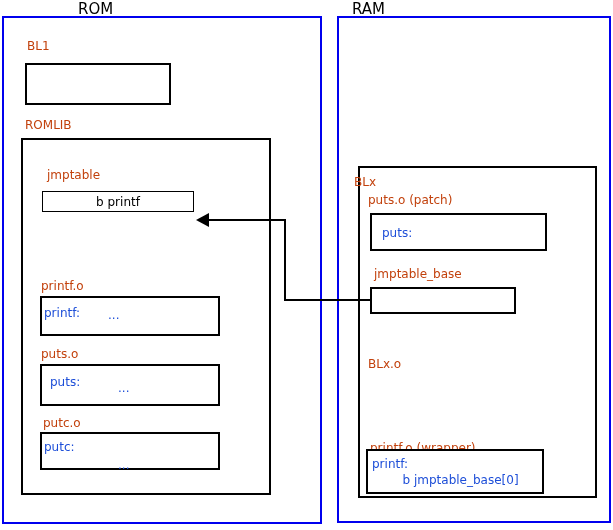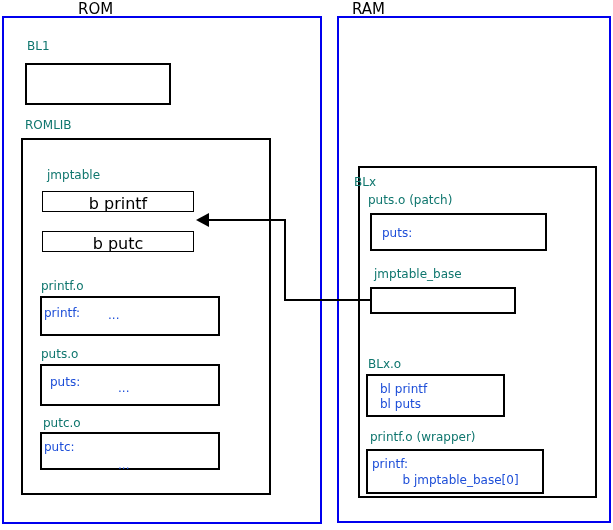--- a/index.html
+++ b/index.html
@@ -40,34 +40,34 @@
   }
   .box-thin {
     position: absolute;
     border: 1.5px solid #000000;
     background: #ffffff;
     box-sizing: border-box;
   }
   .caption {
     position: absolute;
     font-size: 12px;
-    color: #0f766e;
+    color: #c2410c;
     white-space: nowrap;
     line-height: 1;
   }
   .box-text {
     position: absolute;
     font-size: 12px;
     color: #1d4ed8;
     white-space: pre;
     line-height: 14px;
   }
   .row-center {
     position: absolute;
-    font-size: 16px;
+    font-size: 12px;
     color: #000000;
     text-align: center;
     line-height: 1;
     width: 100%;
     left: 0;
   }
   
   .line-h {
     position: absolute;
     background: #000000;
@@ -101,23 +101,20 @@
   </div>
 
   <div class="caption" style="left:25px; top:119px;">ROMLIB</div>
   <div class="box" style="left:21px; top:138px; width:250px; height:357px;"></div>
 
   <div class="caption" style="left:47px; top:169px;">jmptable</div>
 
   <div class="box-thin" style="left:42px; top:191px; width:152px; height:21px;">
     <span class="row-center" style="top:4px;">b printf</span>
   </div>
-  <div class="box-thin" style="left:42px; top:231px; width:152px; height:21px;">
-    <span class="row-center" style="top:4px;">b putc</span>
-  </div>
 
   <div class="caption" style="left:41px; top:280px;">printf.o</div>
   <div class="box" style="left:40px; top:296px; width:180px; height:40px;">
     <span class="box-text" style="left:2px; top:8px;">printf:</span>
     <span class="box-text" style="left:66px; top:10px;">...</span>
   </div>
 
   <div class="caption" style="left:41px; top:348px;">puts.o</div>
   <div class="box" style="left:40px; top:364px; width:180px; height:42px;">
     <span class="box-text" style="left:8px; top:9px;">puts:</span>
@@ -138,26 +135,22 @@
 
   <div class="caption" style="left:368px; top:194px;">puts.o (patch)</div>
   <div class="box" style="left:370px; top:213px; width:177px; height:38px;">
     <span class="box-text" style="left:10px; top:11px;">puts:</span>
   </div>
 
   <div class="caption" style="left:374px; top:268px;">jmptable_base</div>
   <div class="box" style="left:370px; top:287px; width:146px; height:27px;"></div>
 
   <div class="caption" style="left:368px; top:358px;">BLx.o</div>
-  <div class="box" style="left:366px; top:374px; width:139px; height:43px;">
-    <span class="box-text" style="left:12px; top:6px;">bl printf</span>
-    <span class="box-text" style="left:12px; top:21px;">bl puts</span>
-  </div>
 
-  <div class="caption" style="left:370px; top:431px;text-align:center;">printf.o (wrapper)</div>
+  <div class="caption" style="left:370px; top:442px;text-align:center;">printf.o (wrapper)</div>
   <div class="box" style="left:366px; top:449px; width:178px; height:45px;">
     <span class="box-text" style="left:4px; top:6px;">printf:</span>
     <span class="box-text" style="left:4px; top:22px;">        b jmptable_base[0]</span>
   </div>
 
   <div class="line-h" style="left:284px; top:299px; width:87px;"></div>
   <div class="line-v" style="left:284px; top:219px; height:82px;"></div>
   <div class="line-h" style="left:207px; top:219px; width:79px;"></div>
   <div class="arrowhead" style="left:196px; top:213px;"></div>
 

